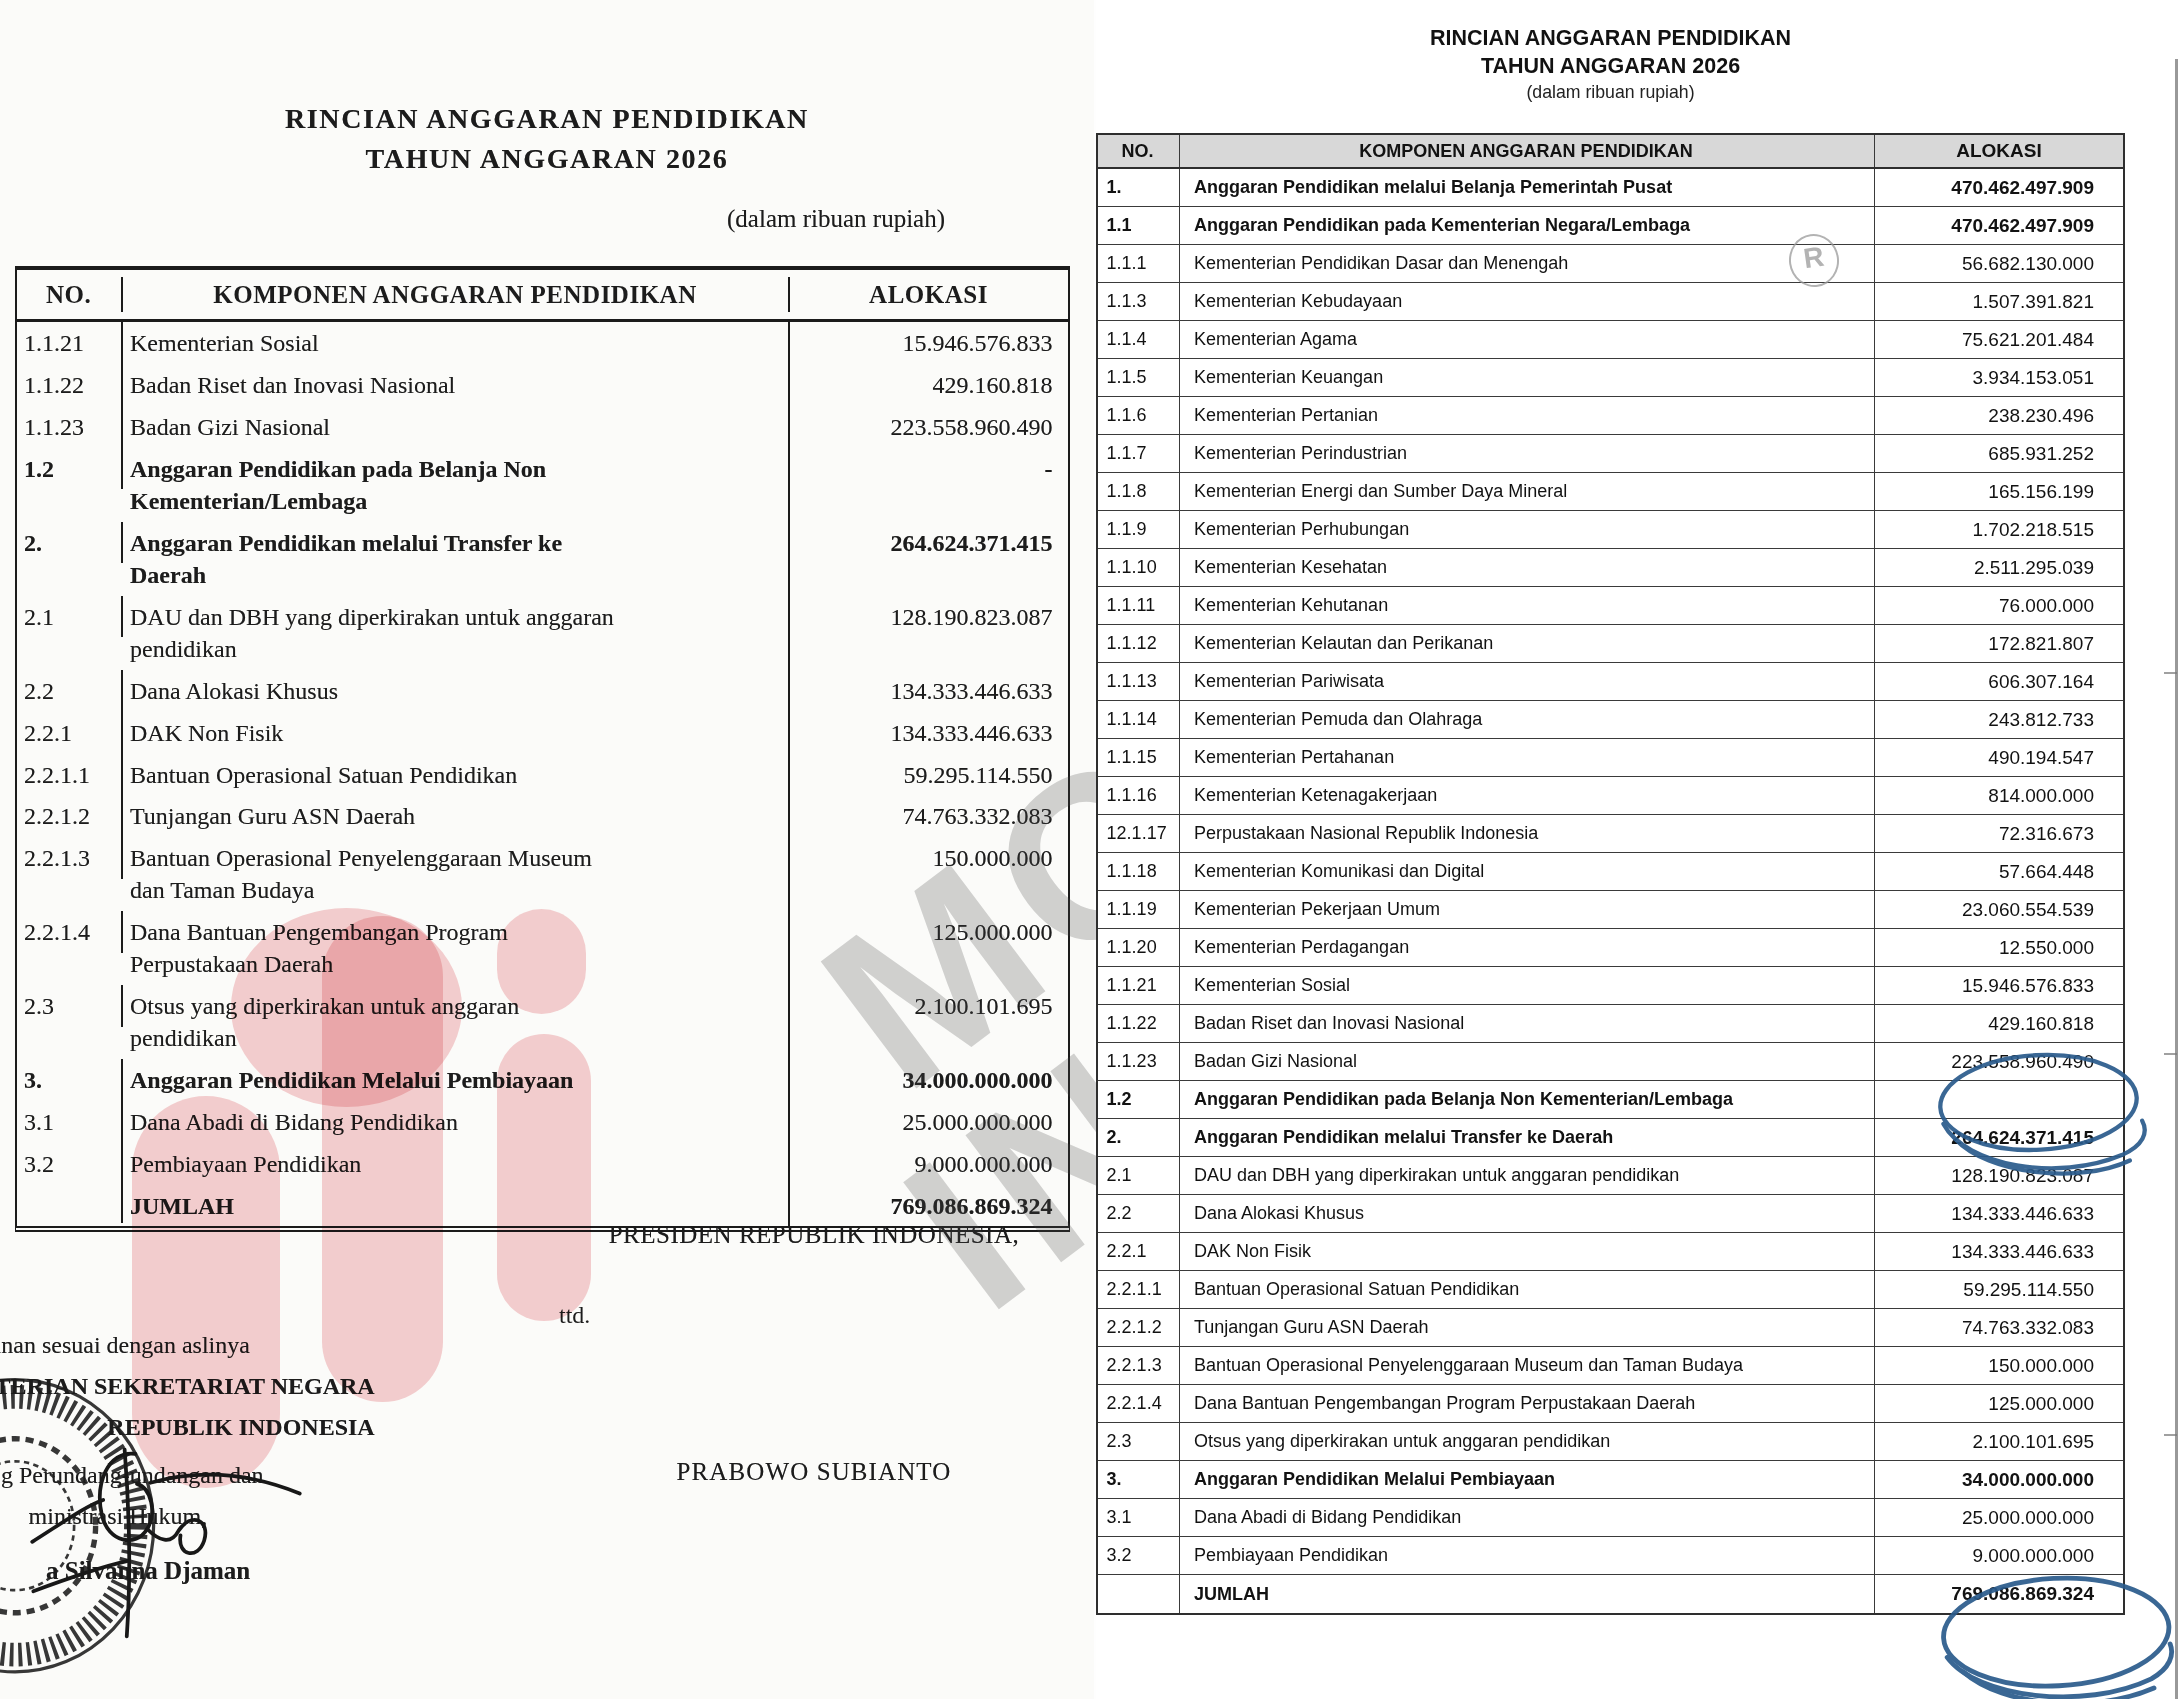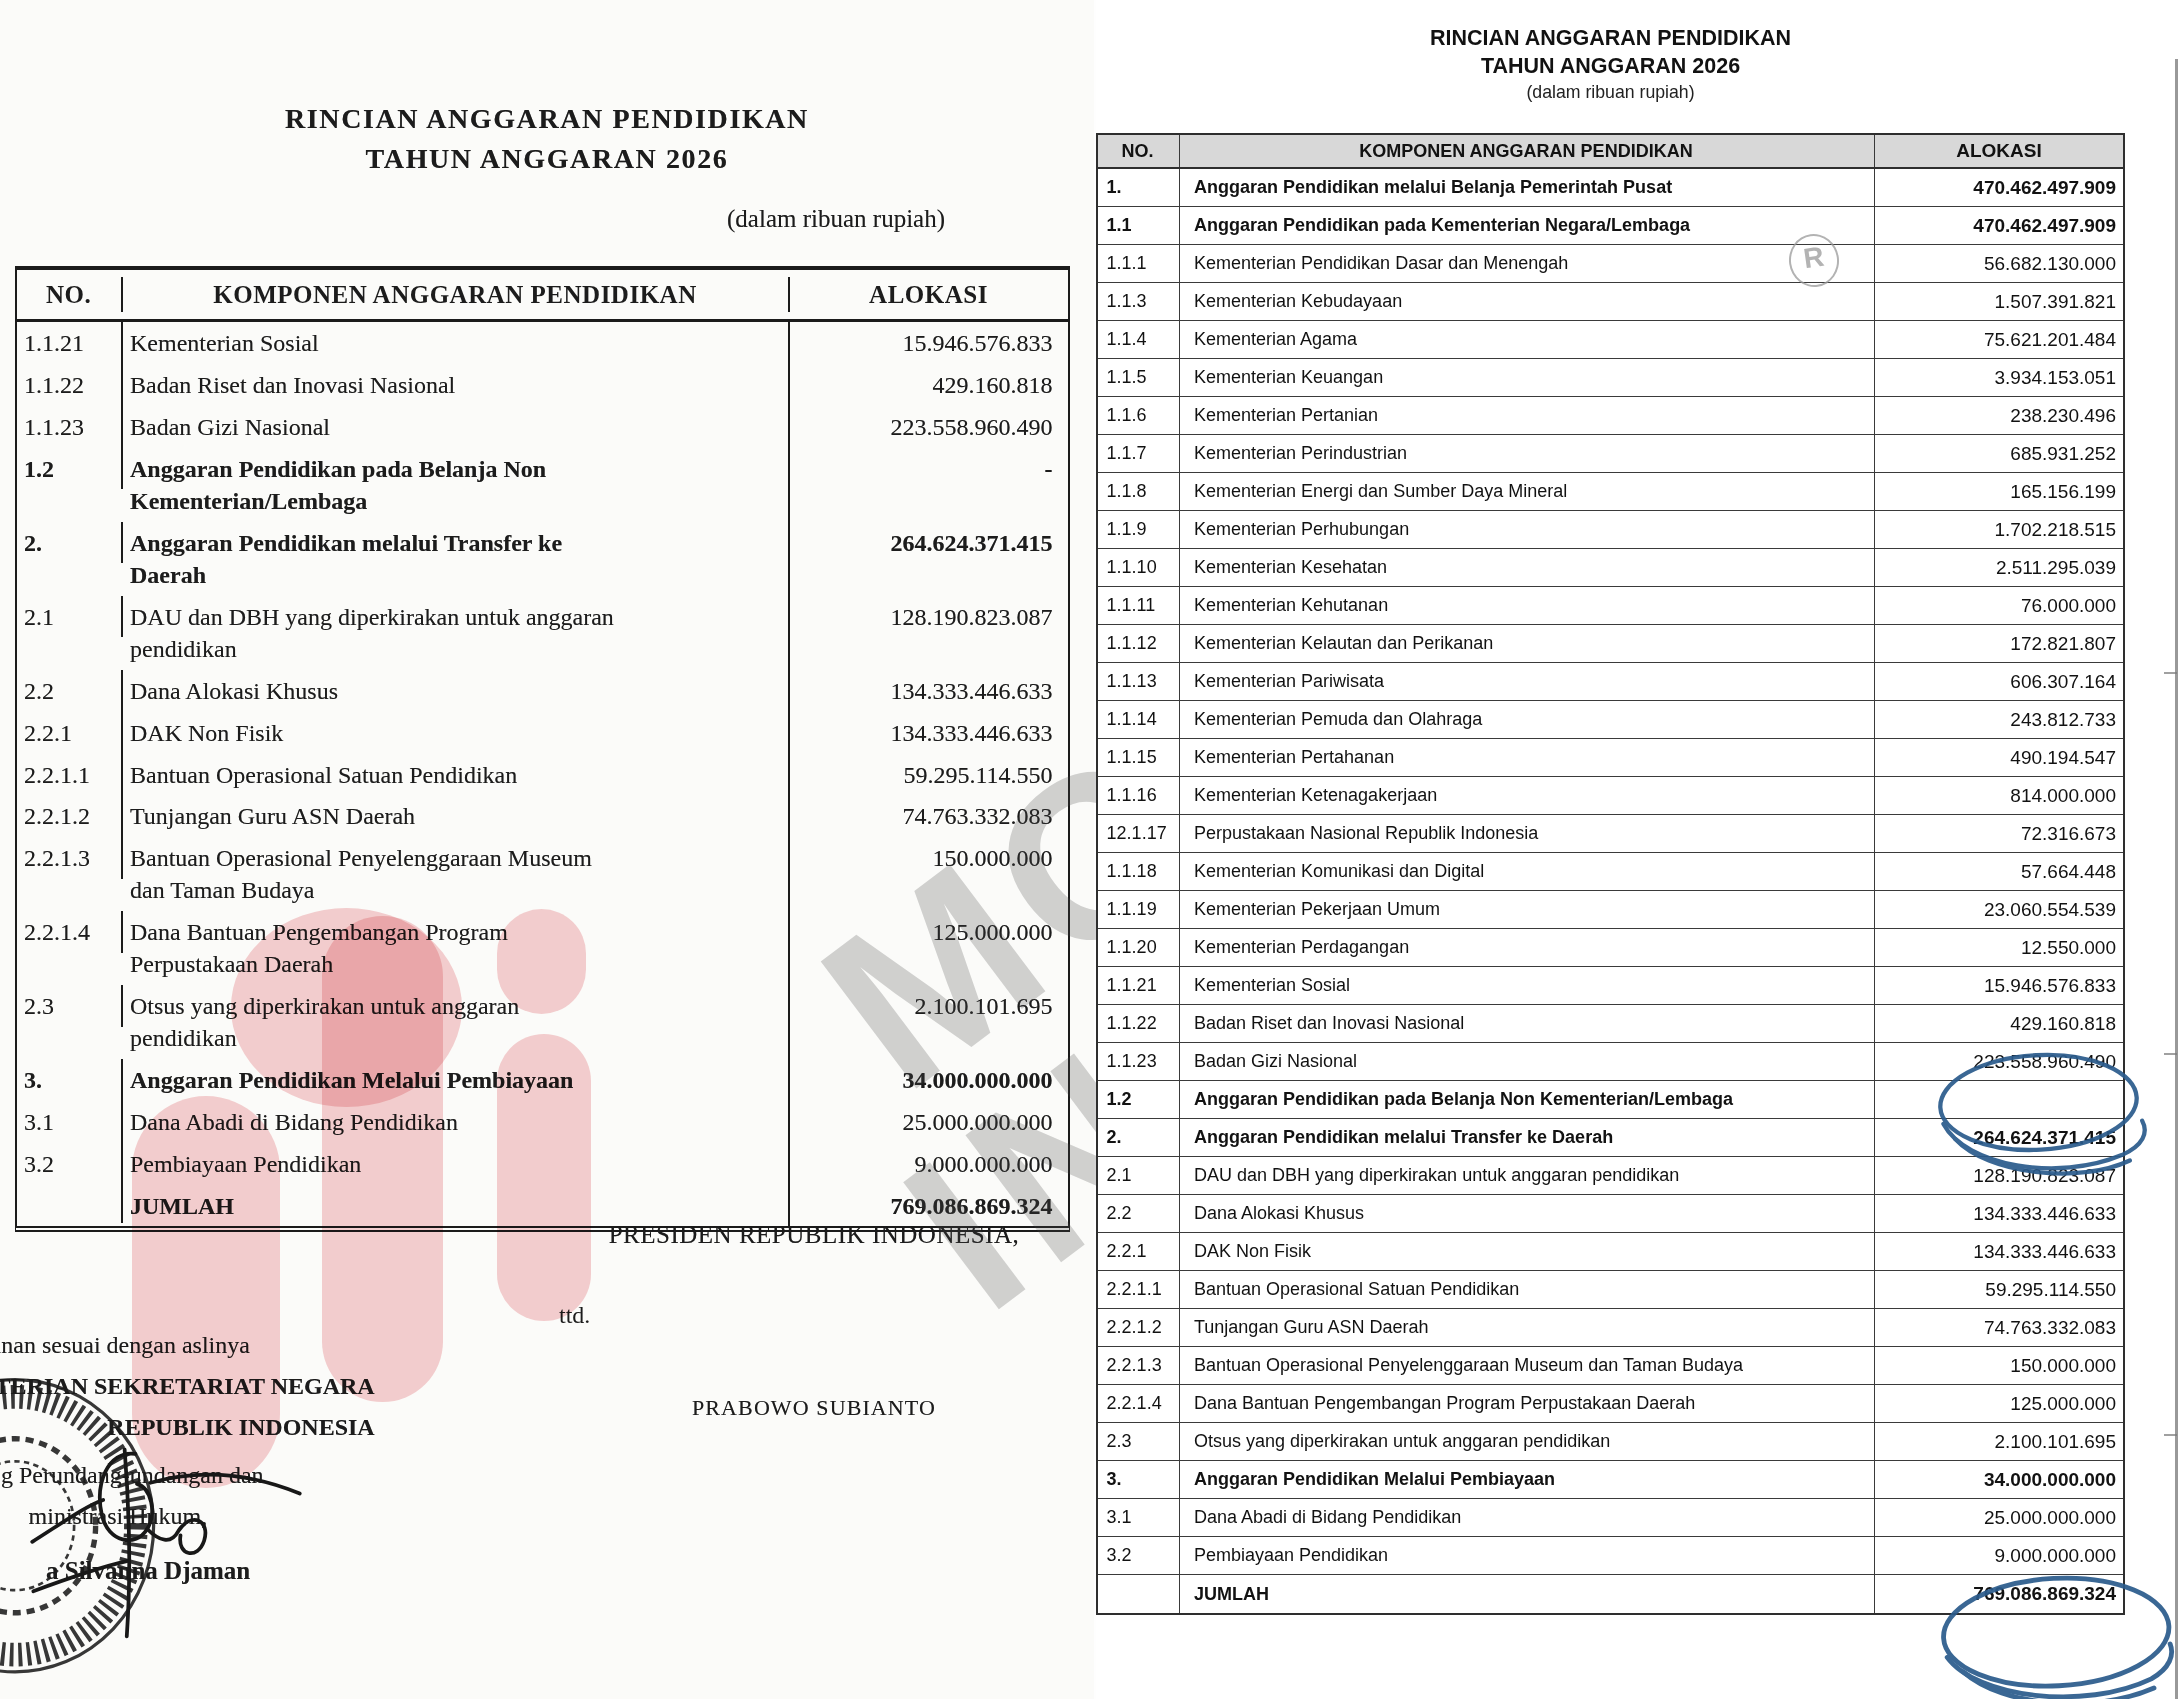--- a/index.html
+++ b/index.html
@@ -23,22 +23,22 @@
   .ld-row{display:flex;align-items:flex-start;}
   .ld-row .cell{font-size:24px;line-height:1.34;padding:5.4px 0 4.3px 7.5px;min-height:39px;
                 text-shadow:0 0 0.5px rgba(0,0,0,.4);}
   .lc-no{width:106px;border-right:2.1px solid #1b1b1b;flex:none;}
   .lc-label{width:667px;border-right:2.1px solid #1b1b1b;flex:none;padding-right:158px !important;}
   .lc-value{flex:1;text-align:right;padding-right:15px !important;}
   .ld-row.bold .cell{font-weight:700;}
   .ld-presiden{position:absolute;left:559px;top:1221px;width:510px;text-align:center;
                font-size:25px;letter-spacing:0.5px;text-shadow:0 0 0.5px rgba(0,0,0,.4);}
   .ld-ttd{position:absolute;left:559px;top:1302px;width:510px;text-align:left;font-size:24px;}
-  .ld-prabowo{position:absolute;left:559px;top:1395px;width:510px;text-align:center;
-              font-size:22px;letter-spacing:1.1px;text-shadow:0 0 0.5px rgba(0,0,0,.4);}
+  .ld-prabowo{position:absolute;left:559px;top:1458px;width:510px;text-align:center;
+              font-size:25px;letter-spacing:1.1px;text-shadow:0 0 0.5px rgba(0,0,0,.4);}
   .ld-copy{position:absolute;left:-5.4px;top:1325px;font-size:24px;line-height:1.70;
            text-shadow:0 0 0.5px rgba(0,0,0,.4);}
   .ld-copy .line.bold{font-weight:700;}
   .ld-copy .line:nth-child(3){margin-left:18px;text-align:right;}
   .ld-copy .line:nth-child(4){margin-left:6.4px;margin-top:7.5px;}
   .ld-copy .line:nth-child(5){margin-left:34px;}
   .ld-name{position:absolute;left:46px;top:1557px;font-size:25px;font-weight:600;
            text-shadow:0 0 0.5px rgba(0,0,0,.4);}
 
   
@@ -52,21 +52,21 @@
   .rd-table{position:absolute;left:0;top:133px;width:1029px;border:2.1px solid #2e2e2e;}
   .rd-header{display:flex;background:#d8d8d8;border-bottom:2.1px solid #2e2e2e;min-height:34px;
              align-items:center;font-weight:bold;font-size:19px;}
   .rd-header .hc{text-align:center;padding:2.1px;}
   .rd-row{display:flex;align-items:center;min-height:38px;border-bottom:1.6px solid #3a3a3a;}
   .rd-row:last-child{border-bottom:none;}
   .rc-no{width:82px;border-right:1.6px solid #3a3a3a;flex:none;align-self:stretch;
          display:flex;align-items:center;padding-left:8.6px;font-size:18px;}
   .rc-label{width:695px;border-right:1.6px solid #3a3a3a;flex:none;align-self:stretch;
             display:flex;align-items:center;padding-left:14px;font-size:18px;}
-  .rc-value{flex:1;text-align:right;padding-right:7px;font-size:19px;}
+  .rc-value{flex:1;text-align:right;padding-right:29px;font-size:19px;}
   .rd-row.bold .rc-no,.rd-row.bold .rc-label,.rd-row.bold .rc-value{font-weight:bold;}
   .rd-header .rc-no,.rd-header .rc-label{border-right:1.6px solid #3a3a3a;align-self:stretch;
             display:flex;align-items:center;justify-content:center;padding-left:0;}
   .registered-mark{position:absolute;left:1789px;top:234px;width:46px;height:49px;border:2.7px solid #9a9a9a;
             border-radius:50%;color:#9a9a9a;font:600 28px/44px "Liberation Sans",sans-serif;
             text-align:center;opacity:.75;transform:rotate(-8deg);}
   .page-edge-line{position:absolute;left:2175px;top:59px;width:2.7px;height:1641px;background:#6d6d6d;opacity:.7;}
   .edge-tick{position:absolute;left:2164px;width:13px;height:2.1px;background:#777;opacity:.7;}
 
   

